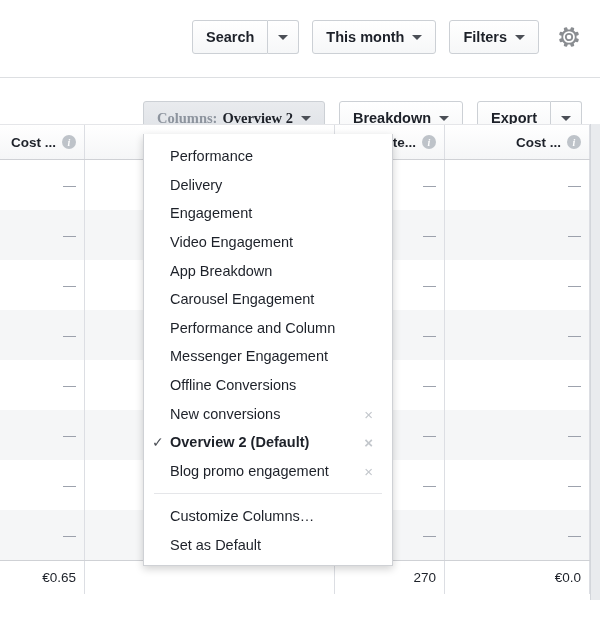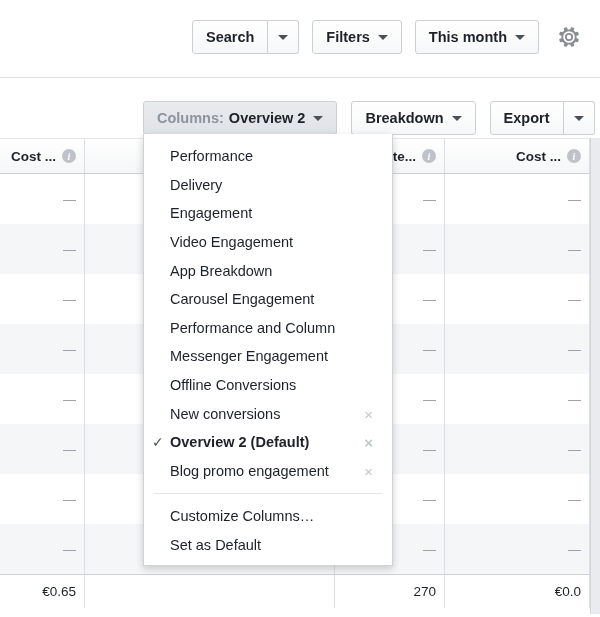--- a/index.html
+++ b/index.html
@@ -70,27 +70,28 @@
     background: #fff;
   }
   .ab-inner {
     position: absolute; left: 143px; top: 101px;
     display: flex; align-items: flex-start; gap: 14px;
   }
   .btn-active {
     background: linear-gradient(to bottom, #e9ebee 0%, #dfe2e7 100%);
     border: 1px solid #ccd0d5;
     color: #4b4f56;
+    font-family: Liberation Serif, serif;
   }
   .btn-active .lbl-muted { color: #8d949e; font-weight: bold; }
   .btn-active .lbl-strong { color: #1d2129; font-weight: bold; }
 
   
   .table-wrap {
-    position: absolute; left: 0; top: 138px; width: 600px; height: 476px;
+    position: absolute; left: 0; top: 124px; width: 600px; height: 476px;
     background: #fff;
     overflow: hidden;
   }
   .thead {
     position: relative;
     height: 36px;
     background: linear-gradient(to bottom, #ffffff 0%, #f5f6f7 100%);
     border-top: 1px solid #e5e6e9;
     border-bottom: 1px solid #cfd1d5;
     display: flex;
@@ -191,26 +192,26 @@
       <div class="btn-group">
         <div class="btn">
           <span>Search</span>
         </div>
         <div class="btn btn-caret">
           <span class="caret"></span>
         </div>
       </div>
 
       <div class="btn">
+        <span>This month</span>
+        <span class="caret"></span>
+      </div>
+
+      <div class="btn">
         <span>Filters</span>
-        <span class="caret"></span>
-      </div>
-
-      <div class="btn">
-        <span>This month</span>
         <span class="caret"></span>
       </div>
 
       <div class="gear-btn">
         <svg width="26" height="26" viewBox="0 0 24 24">
           <path fill="#8a8d91" d="M12 8.2a3.8 3.8 0 1 0 0 7.6 3.8 3.8 0 0 0 0-7.6zm0 5.9a2.1 2.1 0 1 1 0-4.2 2.1 2.1 0 0 1 0 4.2z"></path>
           <path fill="#8a8d91" d="M20.4 13.6l-1.5-.5a7 7 0 0 0 0-2.2l1.5-.5a.9.9 0 0 0 .6-1.1l-.5-1.5a.9.9 0 0 0-1.1-.6l-1.5.5a7 7 0 0 0-1.6-1.6l.5-1.5a.9.9 0 0 0-.6-1.1l-1.5-.5a.9.9 0 0 0-1.1.6l-.5 1.5a7 7 0 0 0-2.2 0l-.5-1.5a.9.9 0 0 0-1.1-.6l-1.5.5a.9.9 0 0 0-.6 1.1l.5 1.5A7 7 0 0 0 6.1 7.7l-1.5-.5a.9.9 0 0 0-1.1.6l-.5 1.5a.9.9 0 0 0 .6 1.1l1.5.5a7 7 0 0 0 0 2.2l-1.5.5a.9.9 0 0 0-.6 1.1l.5 1.5a.9.9 0 0 0 1.1.6l1.5-.5a7 7 0 0 0 1.6 1.6l-.5 1.5a.9.9 0 0 0 .6 1.1l1.5.5a.9.9 0 0 0 1.1-.6l.5-1.5a7 7 0 0 0 2.2 0l.5 1.5a.9.9 0 0 0 1.1.6l1.5-.5a.9.9 0 0 0 .6-1.1l-.5-1.5a7 7 0 0 0 1.6-1.6l1.5.5a.9.9 0 0 0 1.1-.6l.5-1.5a.9.9 0 0 0-.6-1.1zM12 17.4a5.4 5.4 0 1 1 0-10.8 5.4 5.4 0 0 1 0 10.8z"></path>
         </svg>
       </div>
 

